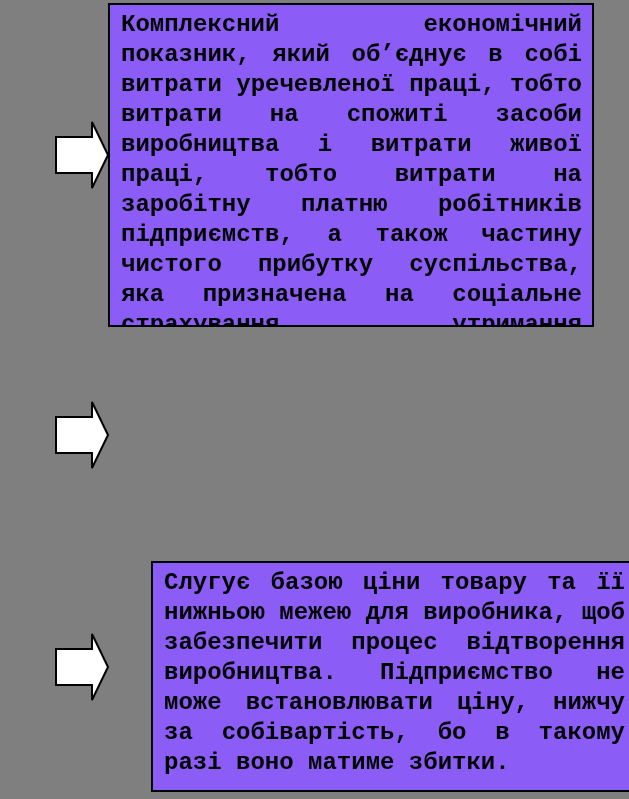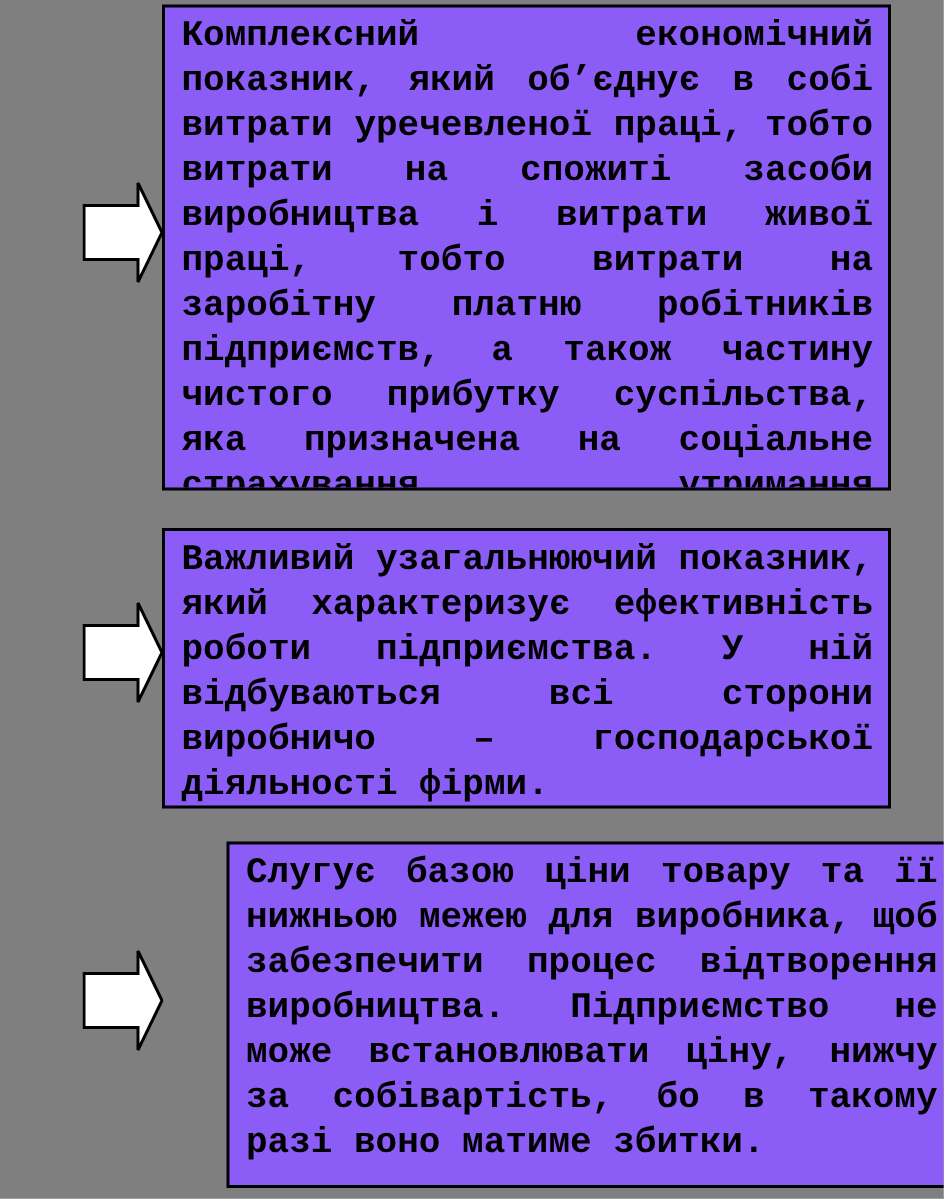--- a/index.html
+++ b/index.html
@@ -61,23 +61,20 @@
   <svg class="arrow arrow-1" viewBox="0 0 54 70" preserveAspectRatio="none">
     <polygon points="1,17 37,17 37,2 53,35 37,68 37,53 1,53"></polygon>
   </svg>
   <div class="textbox textbox-1">
     <p>Комплексний економічний показник, який об’єднує в собі витрати уречевленої праці, тобто витрати на спожиті засоби виробництва і витрати живої праці, тобто витрати на заробітну платню робітників підприємств, а також частину чистого прибутку суспільства, яка призначена на соціальне страхування, утримання пенсіонерів, безробітних та медичне страхування.</p>
   </div>
 
   <svg class="arrow arrow-2" viewBox="0 0 54 70" preserveAspectRatio="none">
     <polygon points="1,17 37,17 37,2 53,35 37,68 37,53 1,53"></polygon>
   </svg>
-  <div class="textbox textbox-2">
-    <p>Важливий узагальнюючий показник, який характеризує ефективність роботи підприємства. У ній відбуваються всі сторони виробничо – господарської діяльності фірми.</p>
-  </div>
 
   <svg class="arrow arrow-3" viewBox="0 0 54 70" preserveAspectRatio="none">
     <polygon points="1,17 37,17 37,2 53,35 37,68 37,53 1,53"></polygon>
   </svg>
   <div class="textbox textbox-3">
     <p>Слугує базою ціни товару та її нижньою межею для виробника, щоб забезпечити процес відтворення виробництва. Підприємство не може встановлювати ціну, нижчу за собівартість, бо в такому разі воно матиме збитки.</p>
   </div>
 
 </div>
 

